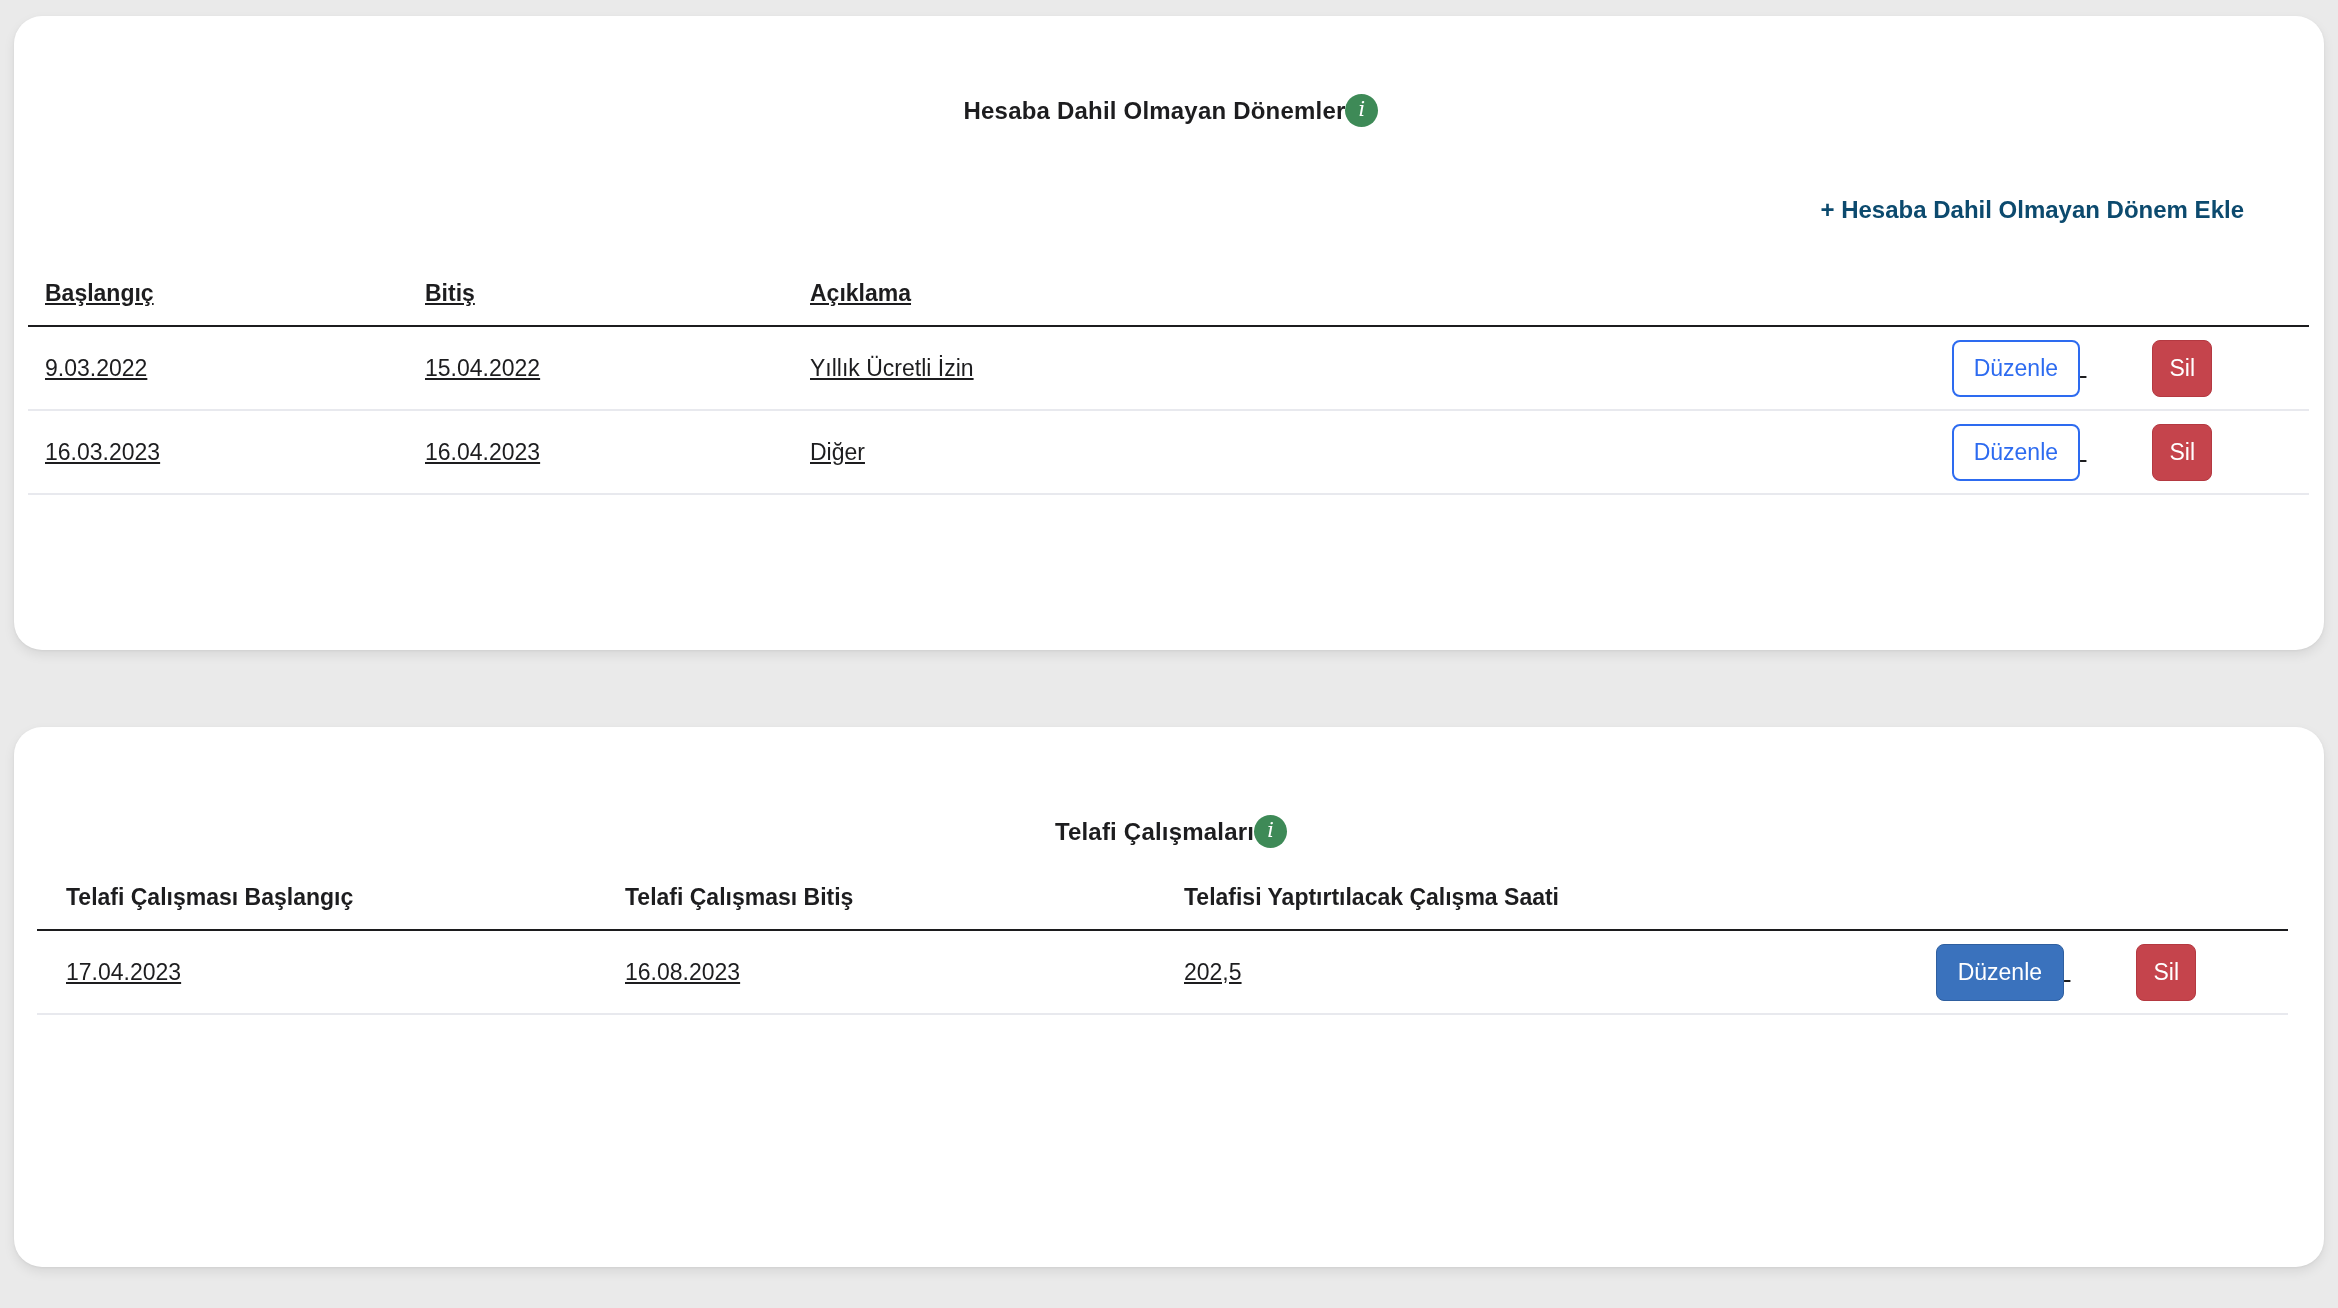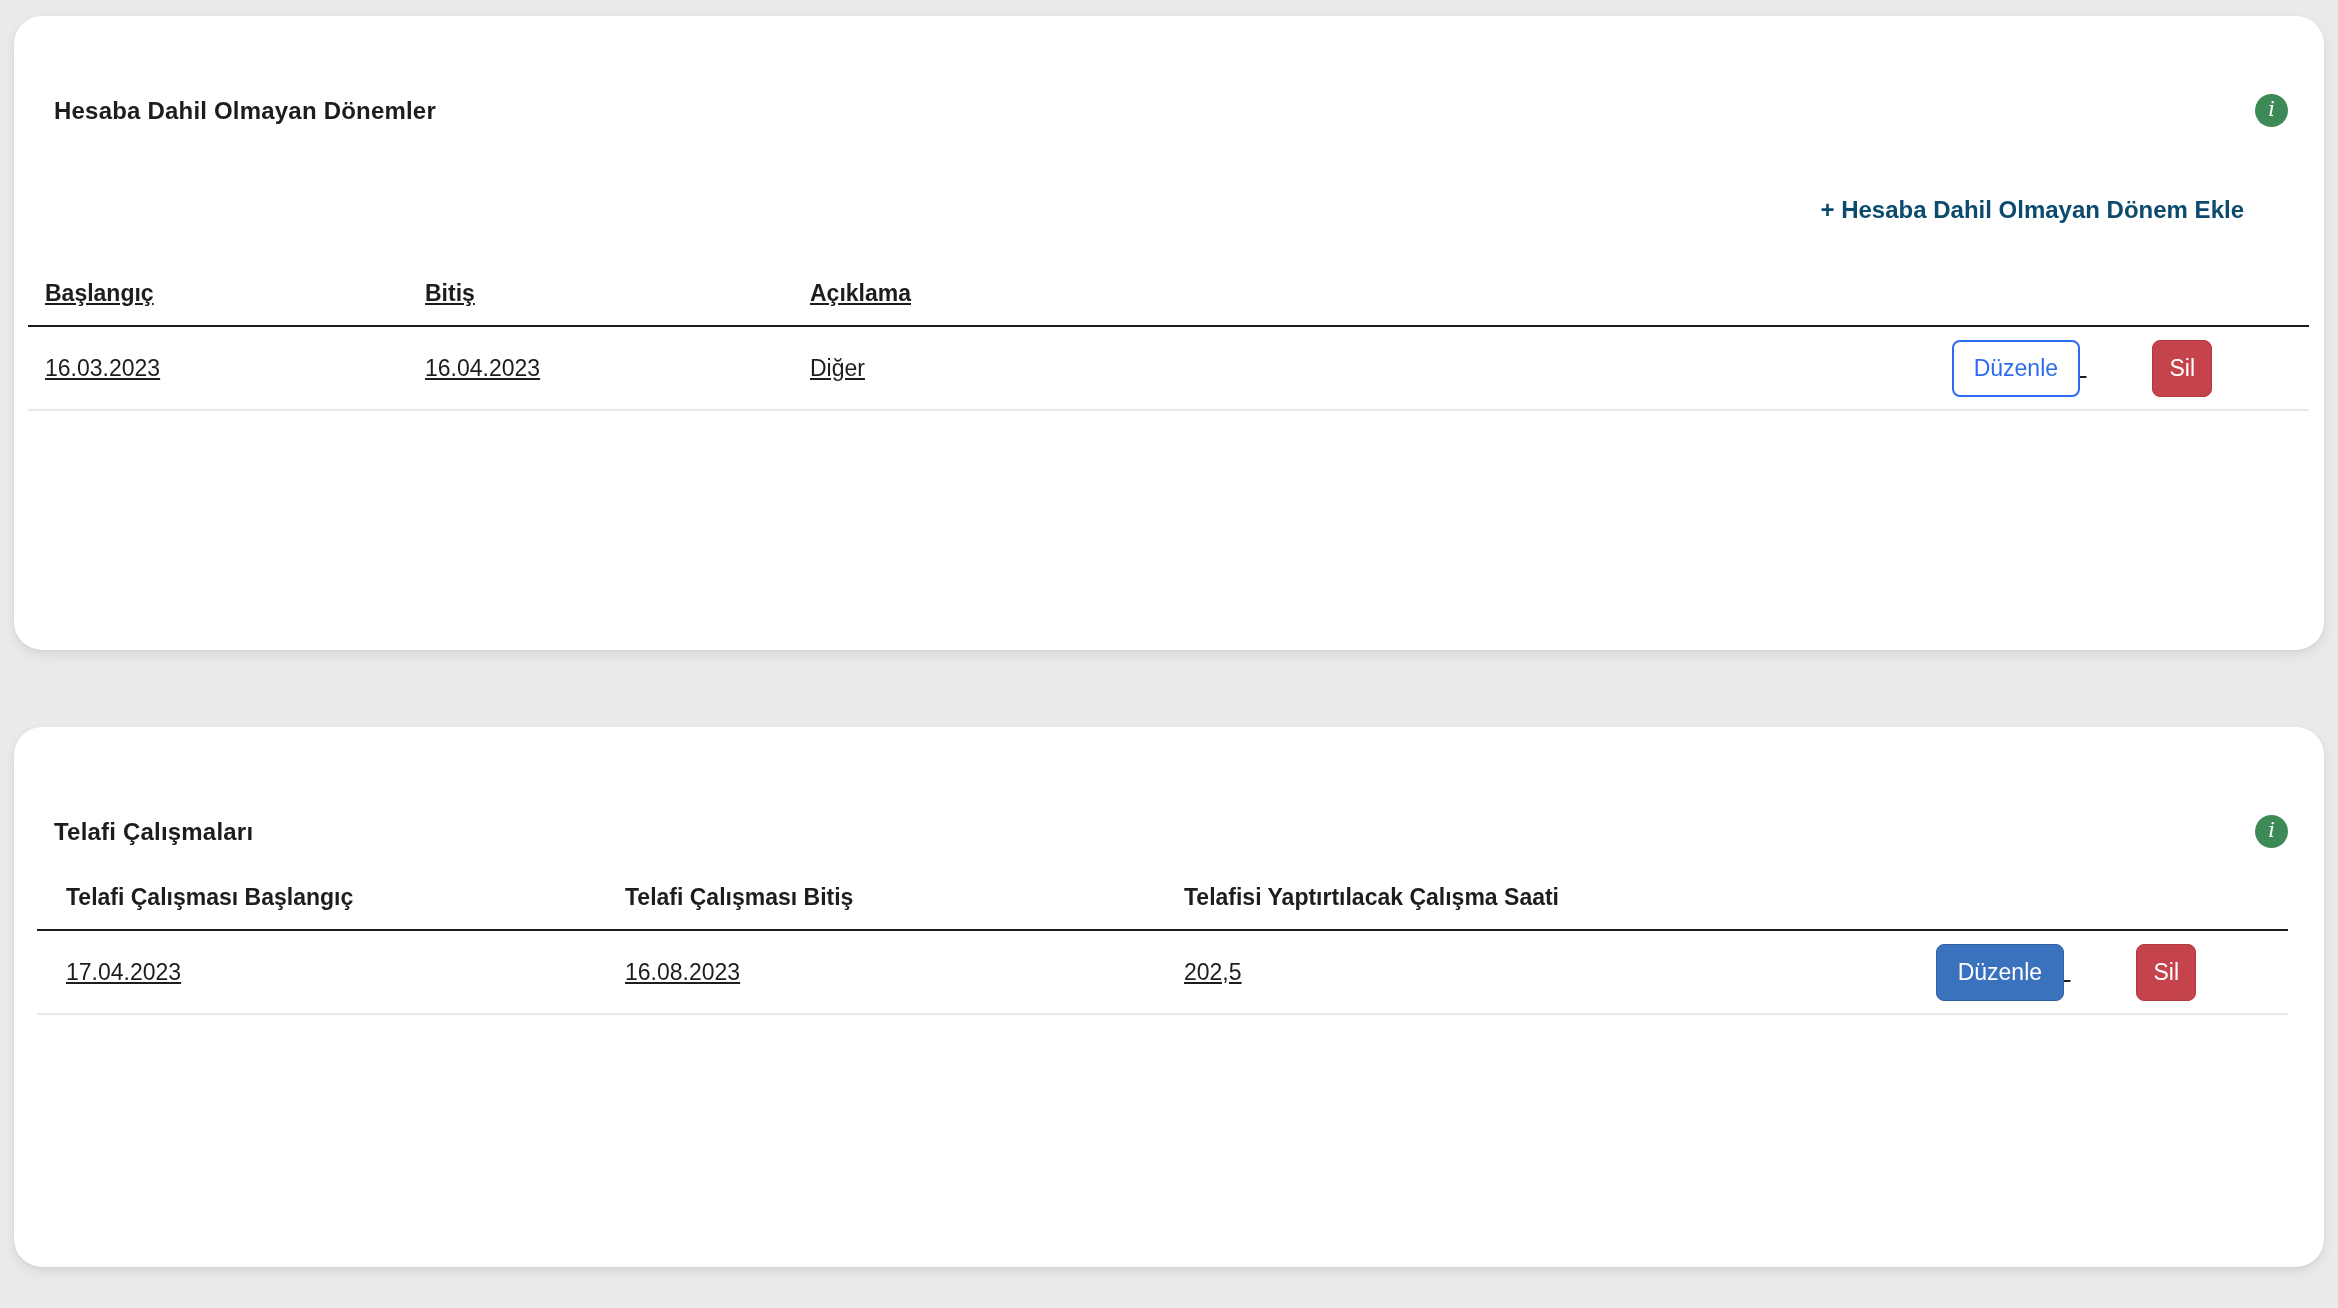--- a/index.html
+++ b/index.html
@@ -21,21 +21,21 @@
     background: #ffffff;
     border-radius: 28px;
     box-shadow: 0 5px 12px rgba(0,0,0,0.08), 0 1px 3px rgba(0,0,0,0.05);
   }
   #card-excluded-periods { top: 16px;  height: 634px; }
   #card-telafi           { top: 727px; height: 540px; }
 
   .card-top {
     display: flex;
     align-items: center;
-    justify-content: space-between;
+    justify-content: center;
     padding: 0 36px 0 40px;
   }
   #card-excluded-periods .card-top { padding-top: 78px; }
   #card-telafi           .card-top { padding-top: 88px; }
 
   .card-title {
     margin: 0;
     font-size: 24px;
     line-height: 28px;
     font-weight: 700;
@@ -164,20 +164,29 @@
     <thead>
       <tr>
         <th>Başlangıç</th>
         <th>Bitiş</th>
         <th>Açıklama</th>
         <th></th>
       </tr>
     </thead>
     <tbody>
       <tr>
+        <td>9.03.2022</td>
+        <td>15.04.2022</td>
+        <td>Yıllık Ücretli İzin</td>
+        <td class="actions">
+          <button class="btn btn-outline">Düzenle</button>
+          <button class="btn btn-danger">Sil</button>
+        </td>
+      </tr>
+      <tr>
         <td>16.03.2023</td>
         <td>16.04.2023</td>
         <td>Diğer</td>
         <td class="actions">
           <button class="btn btn-outline">Düzenle</button>
           <button class="btn btn-danger">Sil</button>
         </td>
       </tr>
     </tbody>
   </table>

